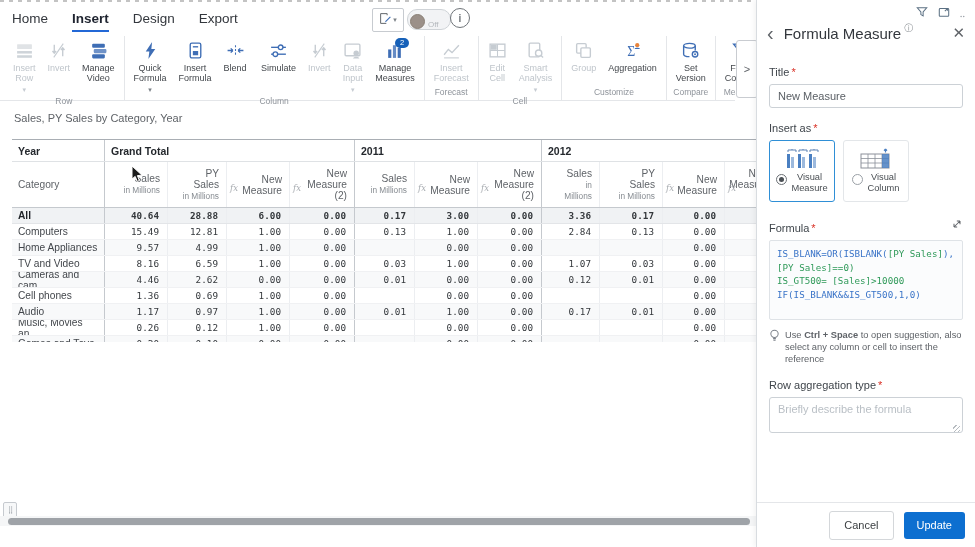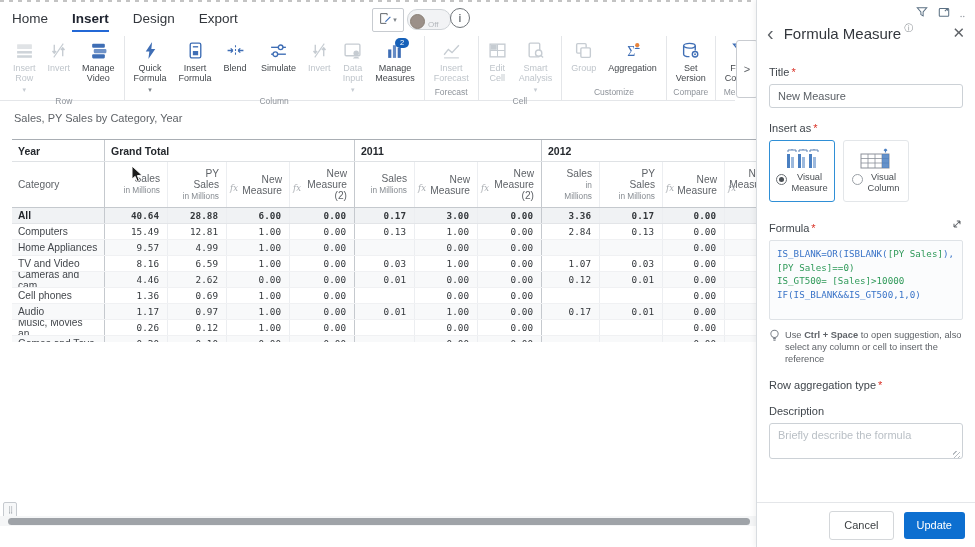--- a/index.html
+++ b/index.html
@@ -623,21 +623,20 @@
     <div id="hint">
       <span id="bulb"><svg viewBox="0 0 12 15">
             <circle cx="6" cy="5.3" r="4" fill="none" stroke="currentColor" stroke-width="1.1"></circle>
             <path d="M4.5 10.5h3M4.8 12.3h2.4" stroke="currentColor" stroke-width="1.1"></path>
           </svg></span>
       <div id="hint-text">
         <div><span>Use </span><b>Ctrl + Space</b><span> to open suggestion, also select any column or cell to insert the reference</span></div>
       </div>
     </div>
     <div class="plabel"><span>Row aggregation type</span><span class="req">*</span></div>
-    <div class="plabel">Description</div>
     <div id="desc-wrap">
       <textarea class="pinput" placeholder="Briefly describe the formula" style=""></textarea>
       <div id="desc-resize"></div>
     </div>
   </div>
   <div id="panel-footer">
     <div id="cancel-btn">Cancel</div>
     <div id="update-btn">Update</div>
   </div>
 </div>

